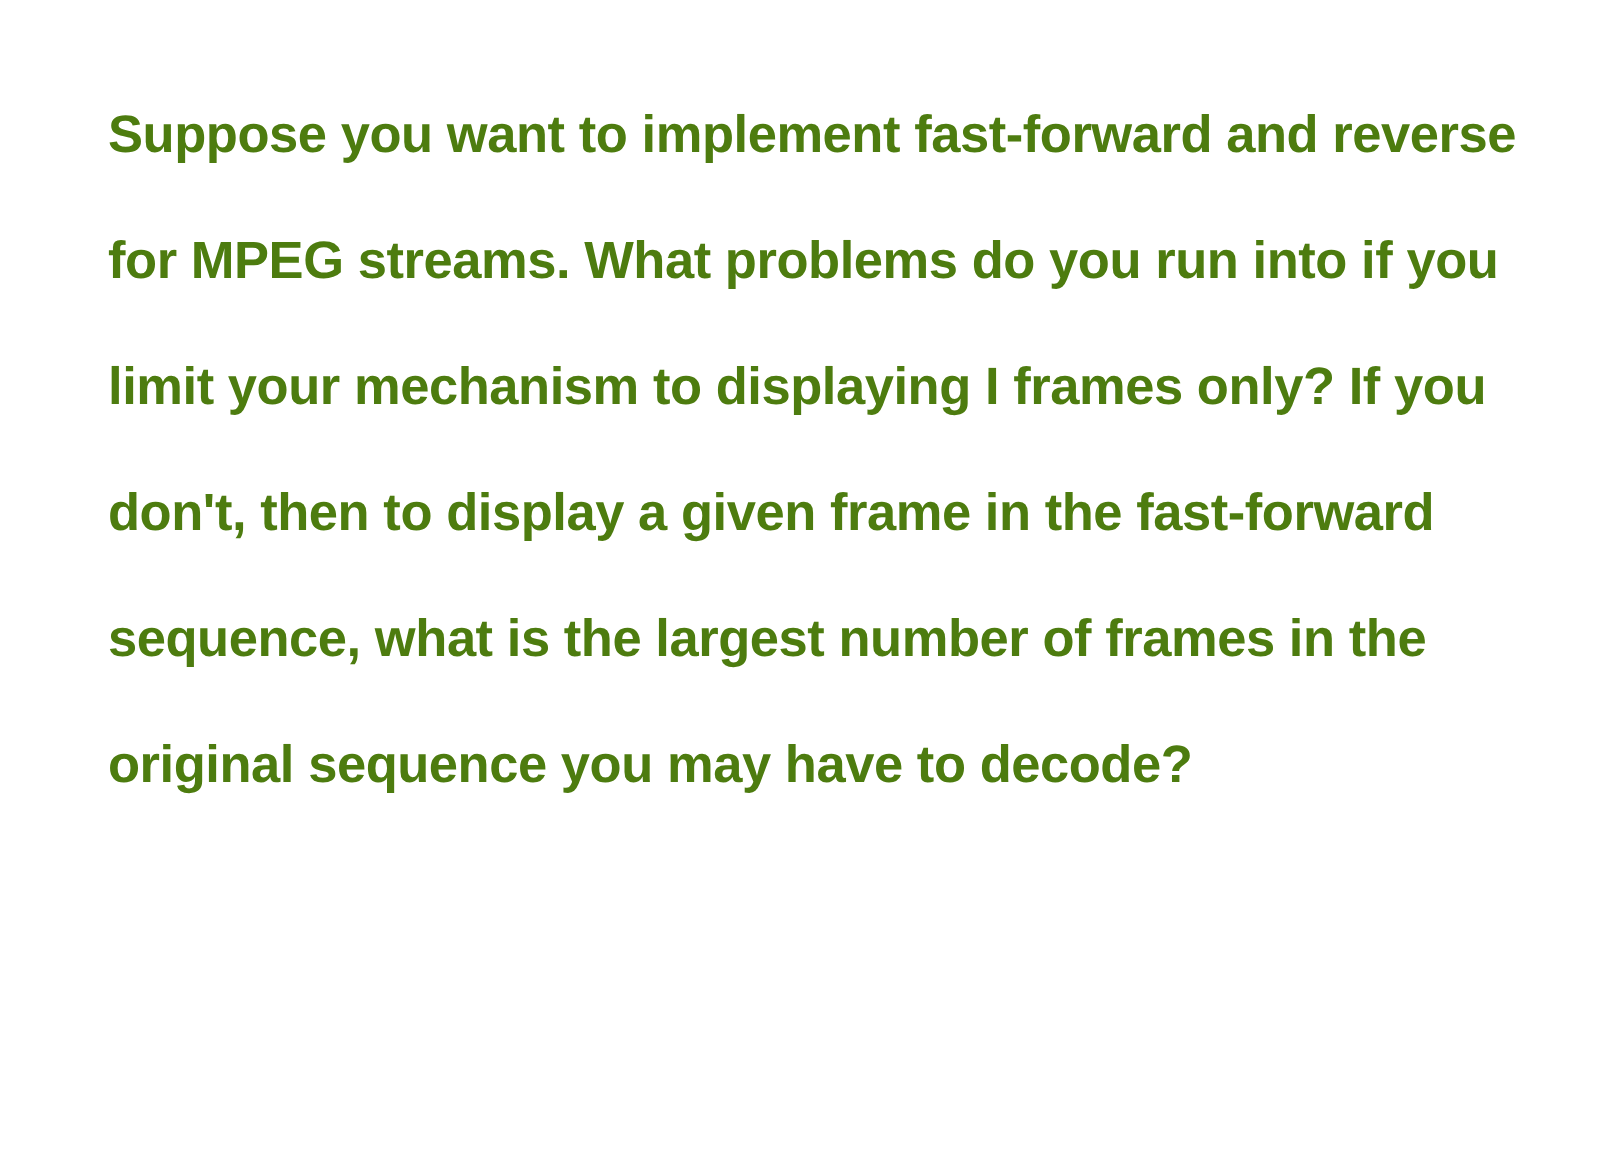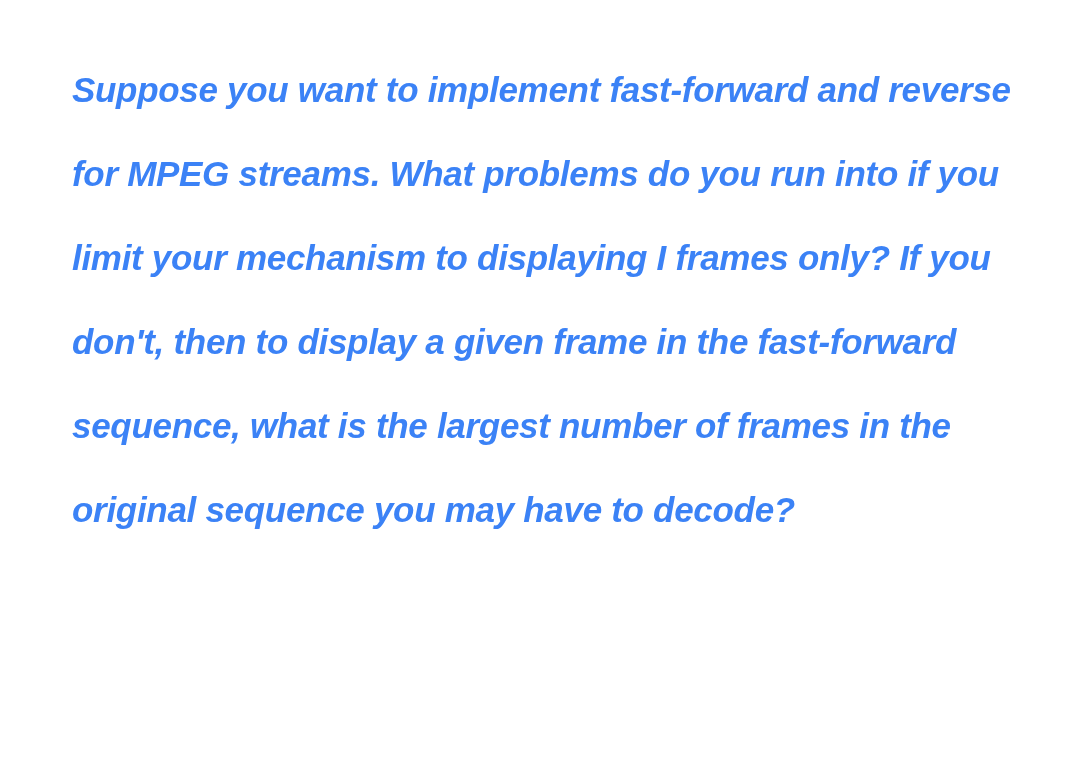--- a/index.html
+++ b/index.html
@@ -12,22 +12,21 @@
       height: 780px;
       background: #ffffff;
       font-family: Arial, Helvetica, sans-serif;
       padding: 48px 60px 48px 72px;
       display: flex;
       align-items: flex-start;
     }
     .question-text {
       font-size: 35px;
       font-weight: 700;
-      font-style: italic;
-      color: #3b82f6;
+      color: #4d7c0f;
       line-height: 2.4;
       letter-spacing: -0.3px;
     }
   </style>
 </head>
 <body>
 
 <p class="question-text">Suppose you want to implement fast-forward and reverse for MPEG streams. What problems do you run into if you limit your mechanism to displaying I frames only? If you don't, then to display a given frame in the fast-forward sequence, what is the largest number of frames in the original sequence you may have to decode?</p>
 
 </body></html>

